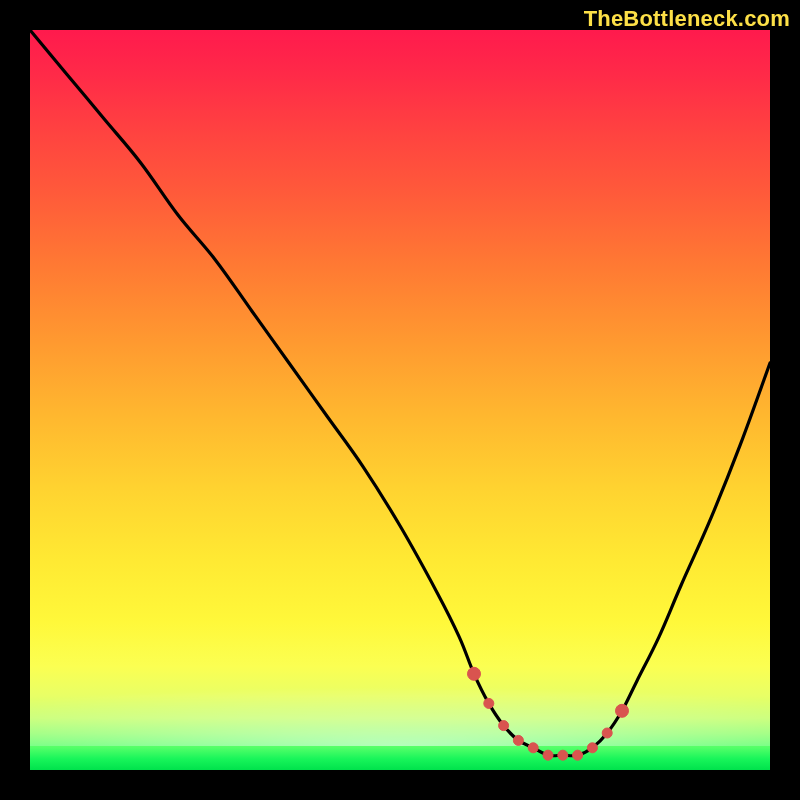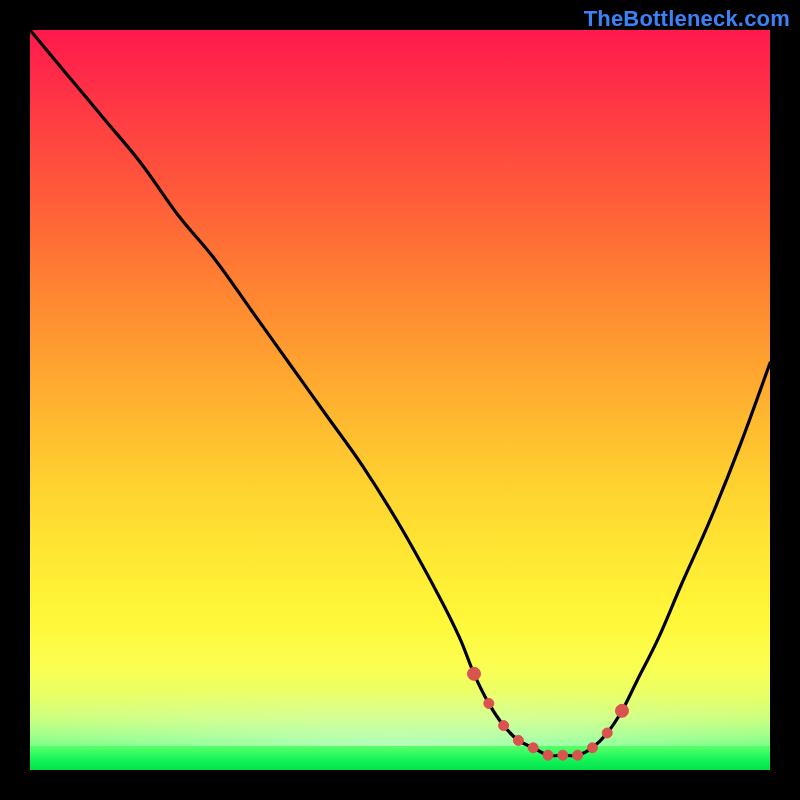--- a/index.html
+++ b/index.html
@@ -14,21 +14,21 @@
   .frame {
     position: relative;
     width: 800px;
     height: 800px;
     background: #000;
   }
   .watermark {
     position: absolute;
     top: 6px;
     right: 10px;
-    color: #3b82f6;
+    color: #fde047;
     font-size: 22px;
     font-weight: 600;
     letter-spacing: 0.2px;
     user-select: none;
     margin-left: 31px;
   }
   .plot {
     position: absolute;
     left: 30px;
     top: 30px;

